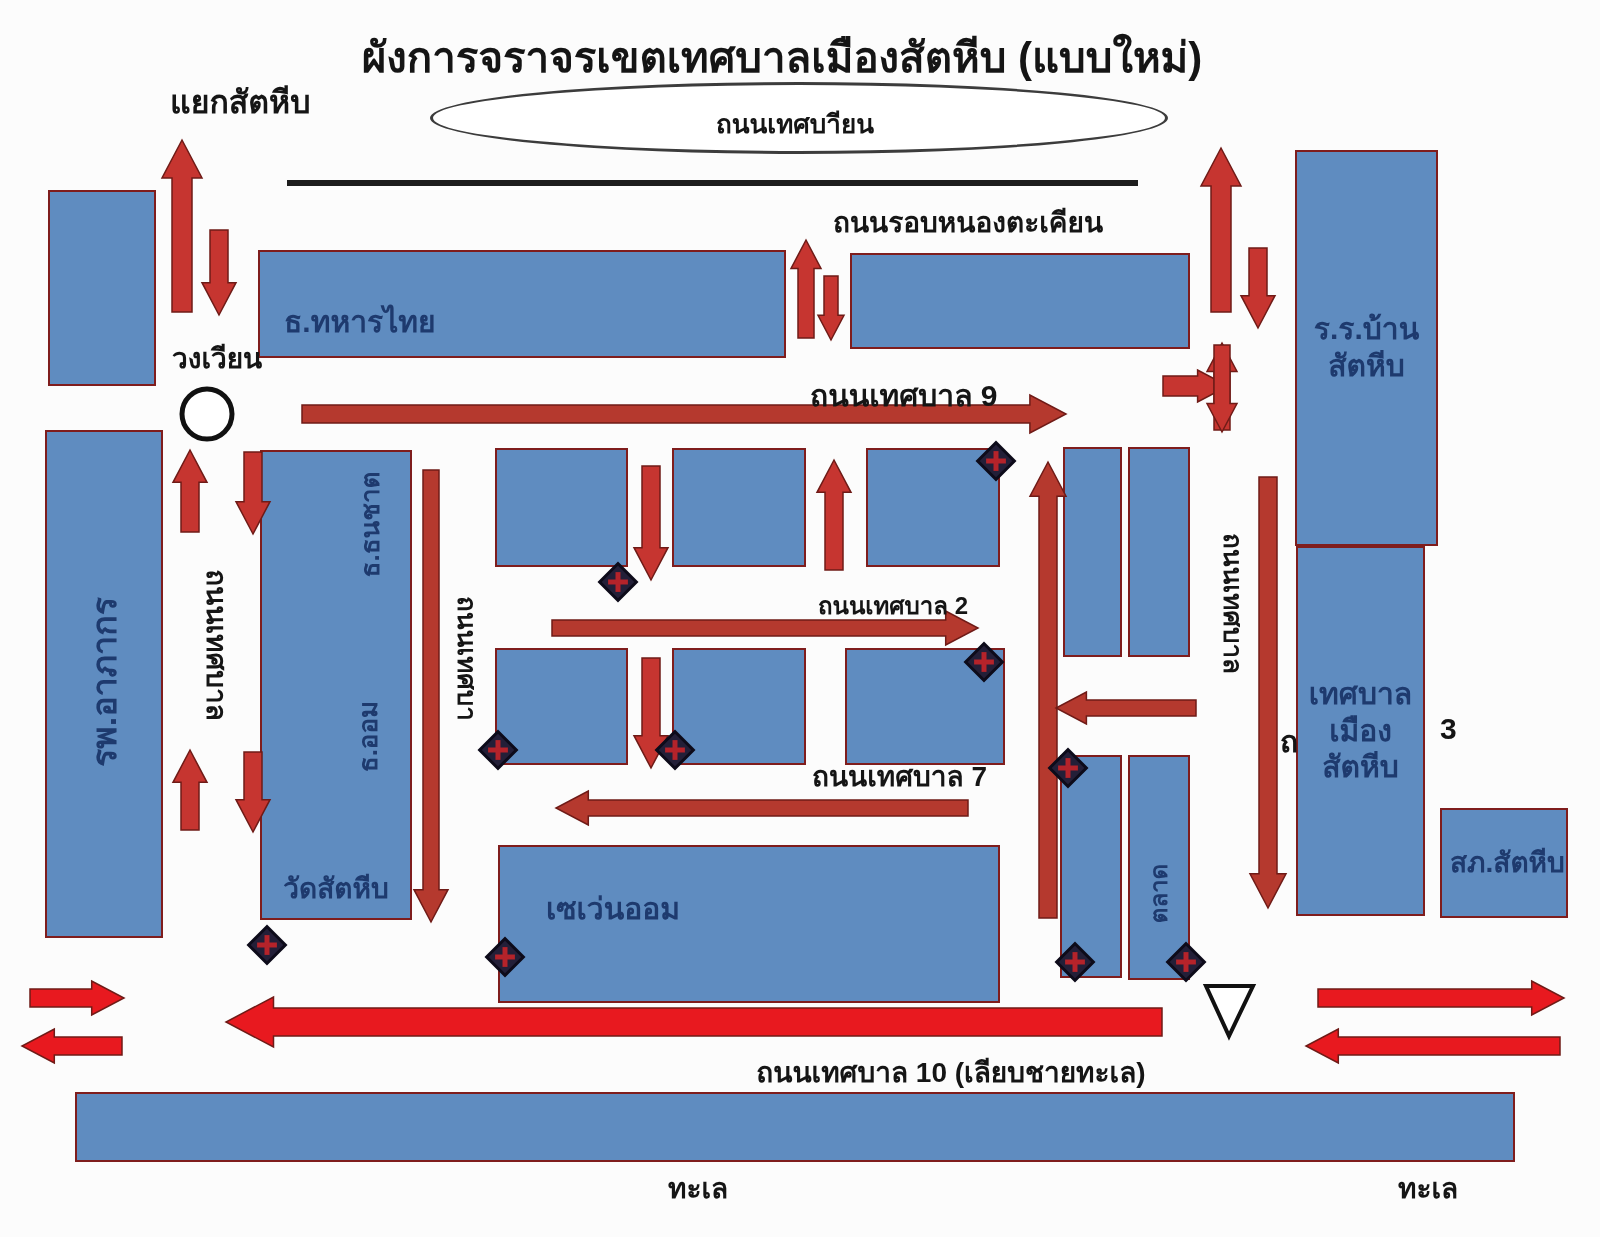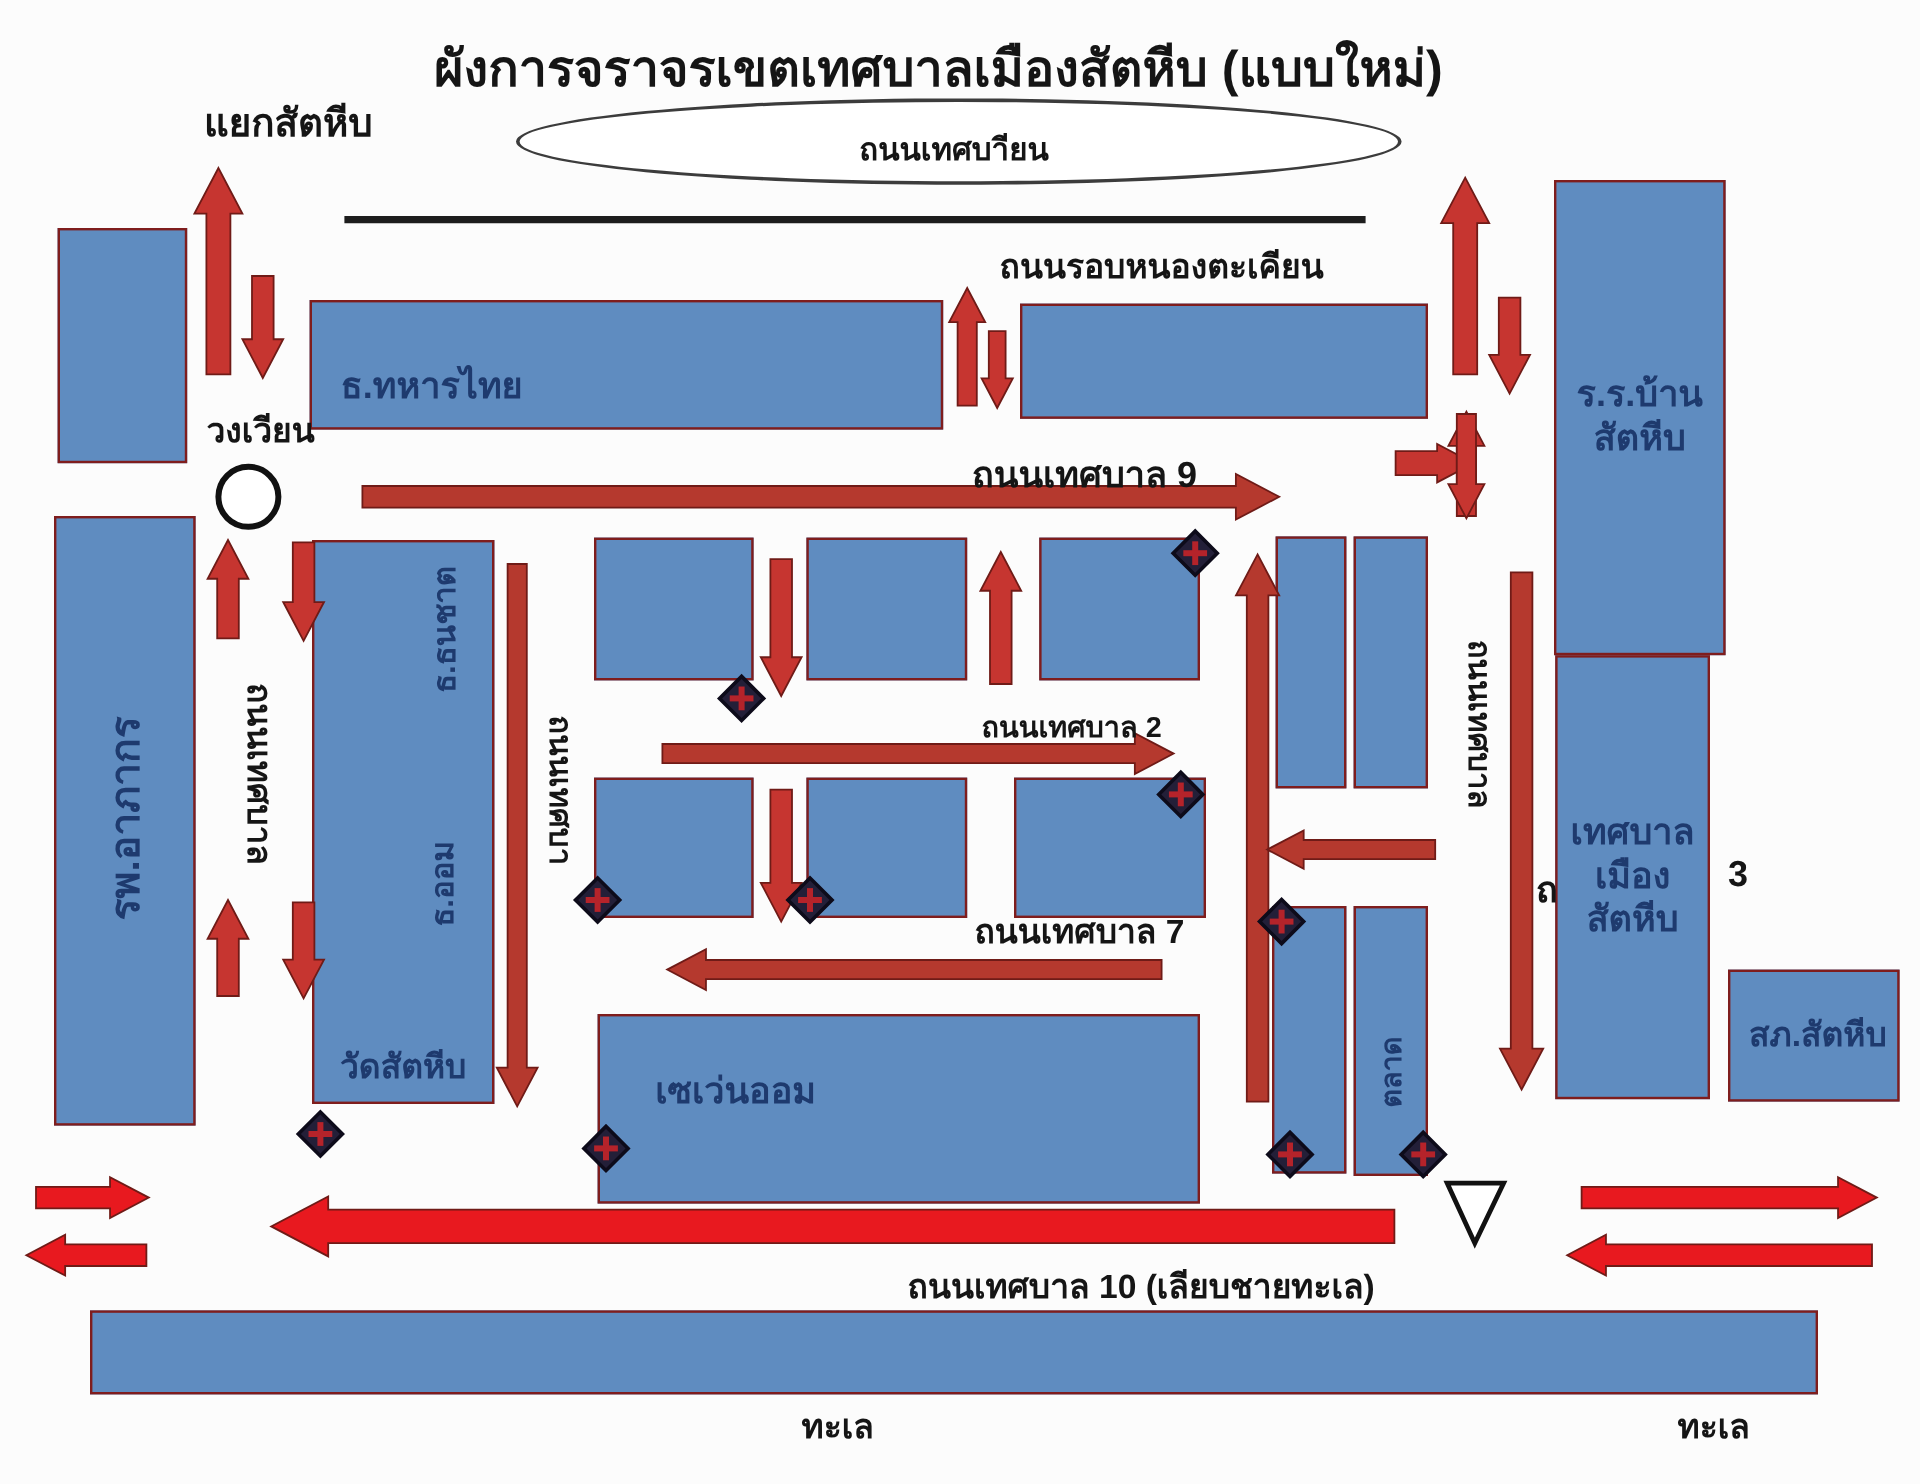--- a/index.html
+++ b/index.html
@@ -63,21 +63,21 @@
         <span class="blk-label" style="font-size:30px;width:118px;">ร.ร.บ้านสัตหีบ</span>
       </div>
   </div>
 
   <div class="blk" style="left:1296px;top:546px;width:129px;height:370px;">
     <div class="center-label">
         <span class="blk-label" style="font-size:30px;width:118px;">เทศบาลเมืองสัตหีบ</span>
       </div>
   </div>
 
-  <div class="blk" style="left:1440px;top:808px;width:143px;height:110px;">
+  <div class="blk" style="left:1440px;top:808px;width:128px;height:110px;">
     <div class="center-label">
         <span class="blk-label" style="font-size:28px;width:108px;">สภ.สัตหีบ</span>
       </div>
   </div>
 
   <div class="blk" style="left:260px;top:450px;width:152px;height:470px;"></div>
   <div class="anchor rotm90" style="left:370px;top:524px;">
     <span class="blk-label" style="font-size:26px;">ธ.ธนชาต</span>
   </div>
   <div class="anchor rotm90" style="left:368px;top:736px;">

